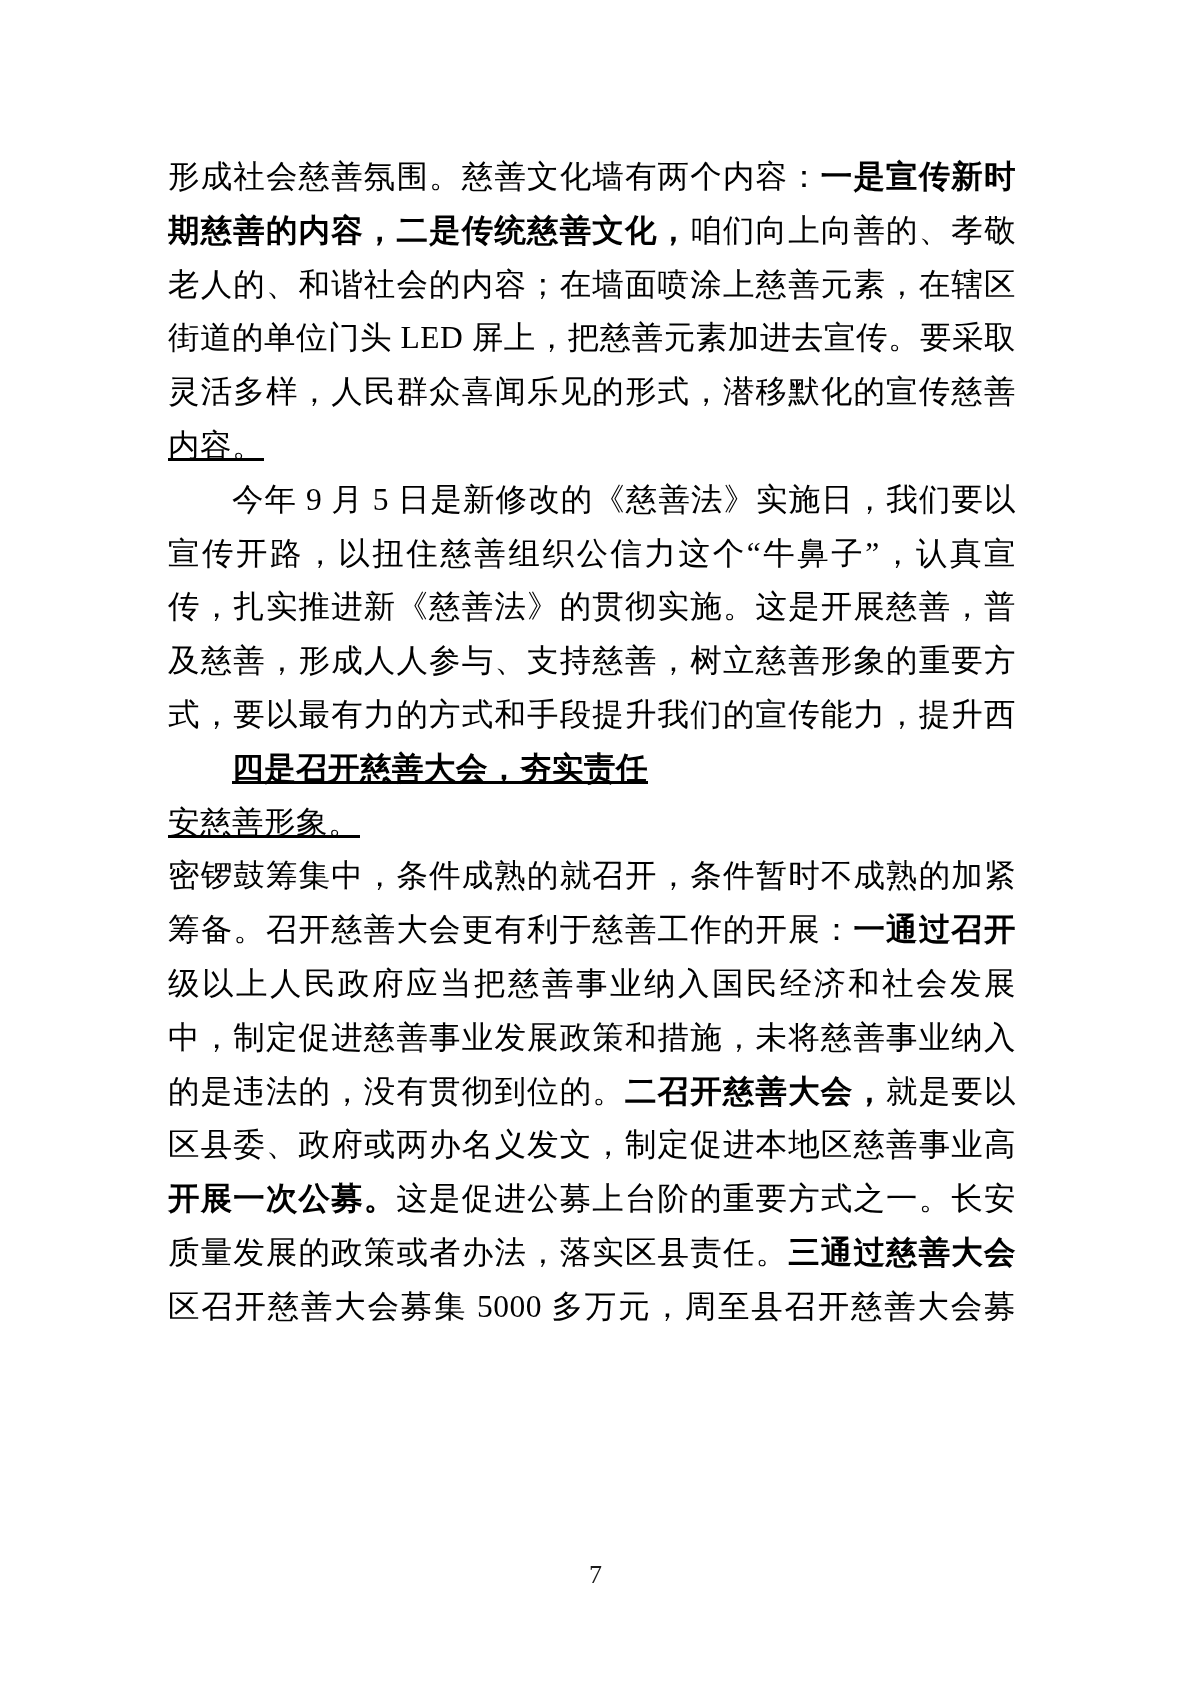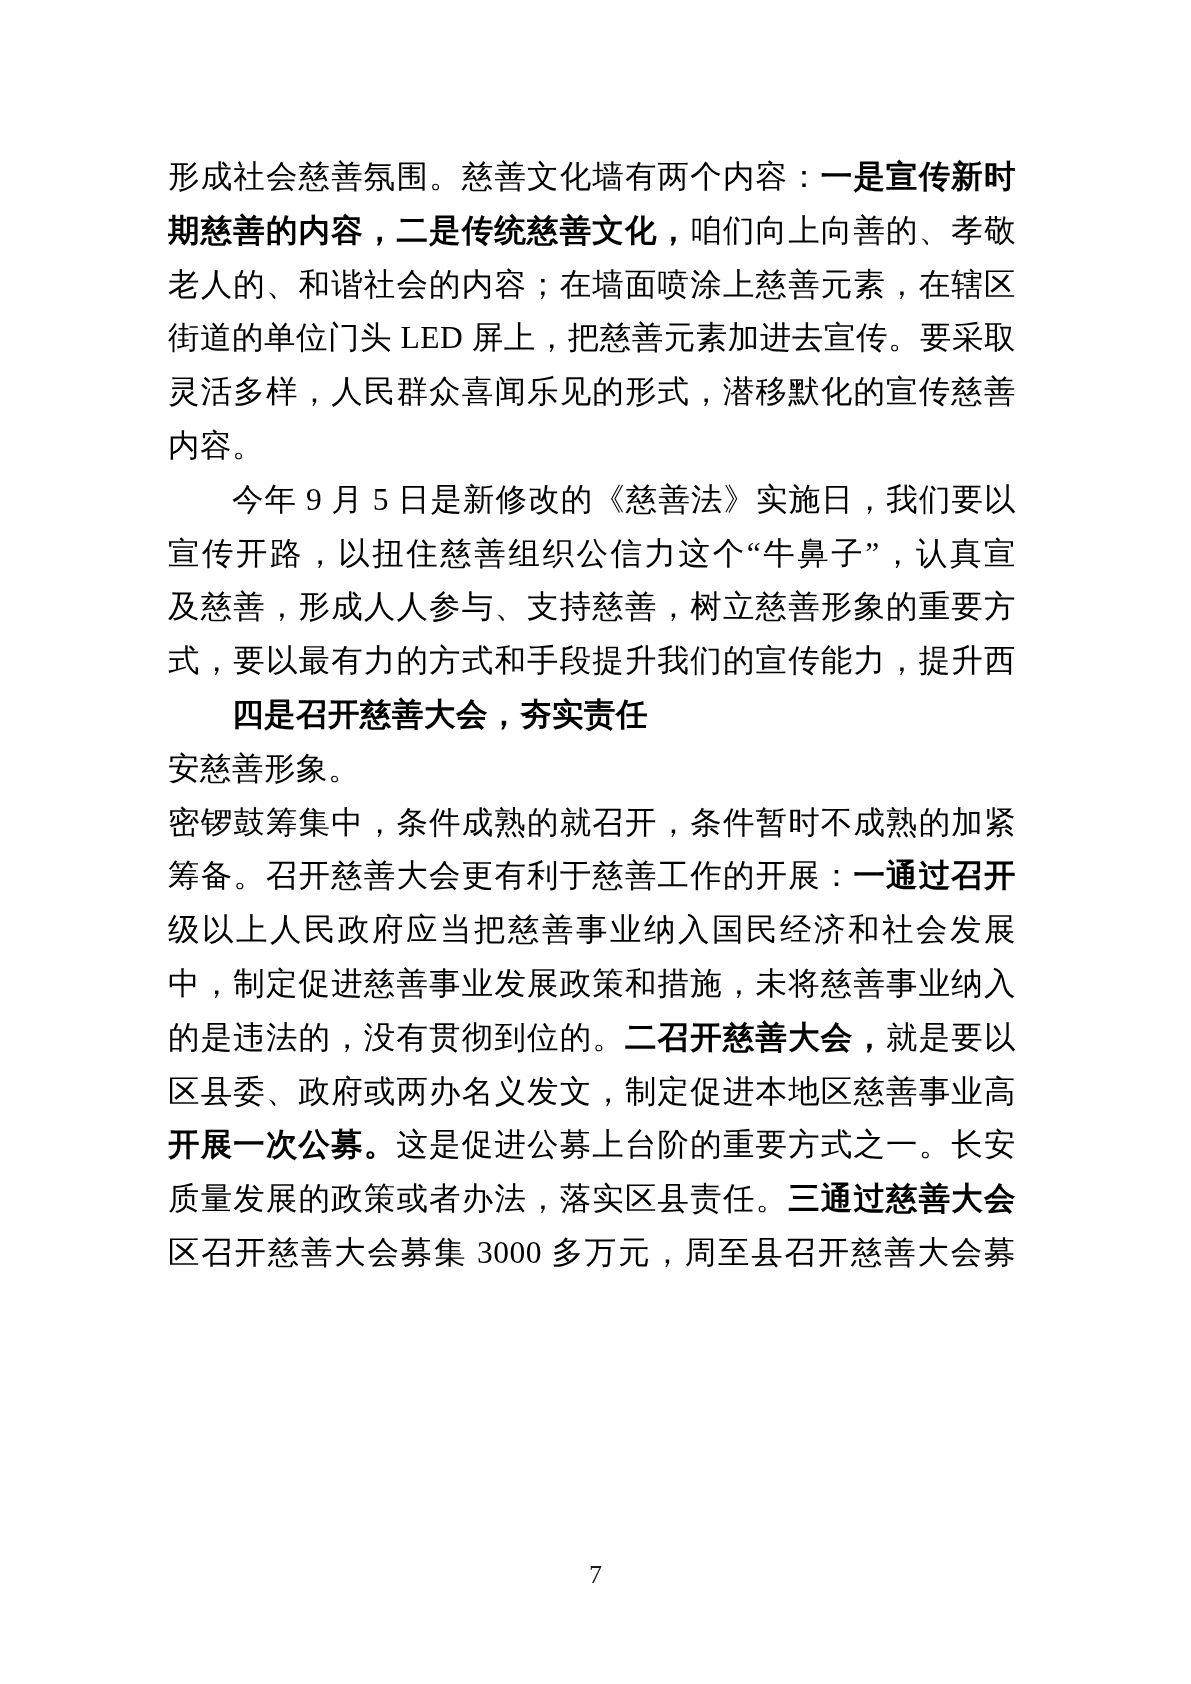--- a/index.html
+++ b/index.html
@@ -25,20 +25,21 @@
     line-height: 53.8px;
     font-size: 31.5px;
     letter-spacing: 0.5px;
     text-align: justify;
     text-align-last: justify;
     white-space: nowrap;
   }
   .line.last {
     text-align: left;
     text-align-last: left;
+    text-decoration: underline;
   }
   .line.indent { text-indent: 64px; }
   .line span.b { font-weight: bold; }
   .footer {
     position: absolute;
     left: 0;
     top: 1560px;
     width: 100%;
     text-align: center;
     font-size: 26px;
@@ -52,28 +53,29 @@
 <div class="page">
   <div class="textblock">
       <div class="line"><span>形成社会慈善氛围。慈善文化墙有两个内容：</span><span class="b">一是宣传新时</span></div>
       <div class="line"><span class="b">期慈善的内容，二是传统慈善文化，</span><span>咱们向上向善的、孝敬</span></div>
       <div class="line"><span>老人的、和谐社会的内容；在墙面喷涂上慈善元素，在辖区</span></div>
       <div class="line"><span>街道的单位门头 LED 屏上，把慈善元素加进去宣传。要采取</span></div>
       <div class="line"><span>灵活多样，人民群众喜闻乐见的形式，潜移默化的宣传慈善</span></div>
       <div class="line last"><span>内容。</span></div>
       <div class="line indent"><span>今年 9 月 5 日是新修改的《慈善法》实施日，我们要以</span></div>
       <div class="line"><span>宣传开路，以扭住慈善组织公信力这个“牛鼻子”，认真宣</span></div>
+      <div class="line"><span>传，扎实推进新《慈善法》的贯彻实施。这是开展慈善，普</span></div>
       <div class="line"><span>及慈善，形成人人参与、支持慈善，树立慈善形象的重要方</span></div>
       <div class="line"><span>式，要以最有力的方式和手段提升我们的宣传能力，提升西</span></div>
       <div class="line last indent"><span class="b">四是召开慈善大会，夯实责任</span></div>
       <div class="line last"><span>安慈善形象。</span></div>
       <div class="line"><span>密锣鼓筹集中，条件成熟的就召开，条件暂时不成熟的加紧</span></div>
       <div class="line"><span>筹备。召开慈善大会更有利于慈善工作的开展：</span><span class="b">一通过召开</span></div>
       <div class="line"><span>级以上人民政府应当把慈善事业纳入国民经济和社会发展</span></div>
       <div class="line"><span>中，制定促进慈善事业发展政策和措施，未将慈善事业纳入</span></div>
       <div class="line"><span>的是违法的，没有贯彻到位的。</span><span class="b">二召开慈善大会，</span><span>就是要以</span></div>
       <div class="line"><span>区县委、政府或两办名义发文，制定促进本地区慈善事业高</span></div>
       <div class="line"><span class="b">开展一次公募。</span><span>这是促进公募上台阶的重要方式之一。长安</span></div>
       <div class="line"><span>质量发展的政策或者办法，落实区县责任。</span><span class="b">三通过慈善大会</span></div>
-      <div class="line"><span>区召开慈善大会募集 3000 多万元，周至县召开慈善大会募</span></div>
+      <div class="line"><span>区召开慈善大会募集 5000 多万元，周至县召开慈善大会募</span></div>
     </div>
   <div class="footer">7</div>
 </div>
 
 </body></html>

